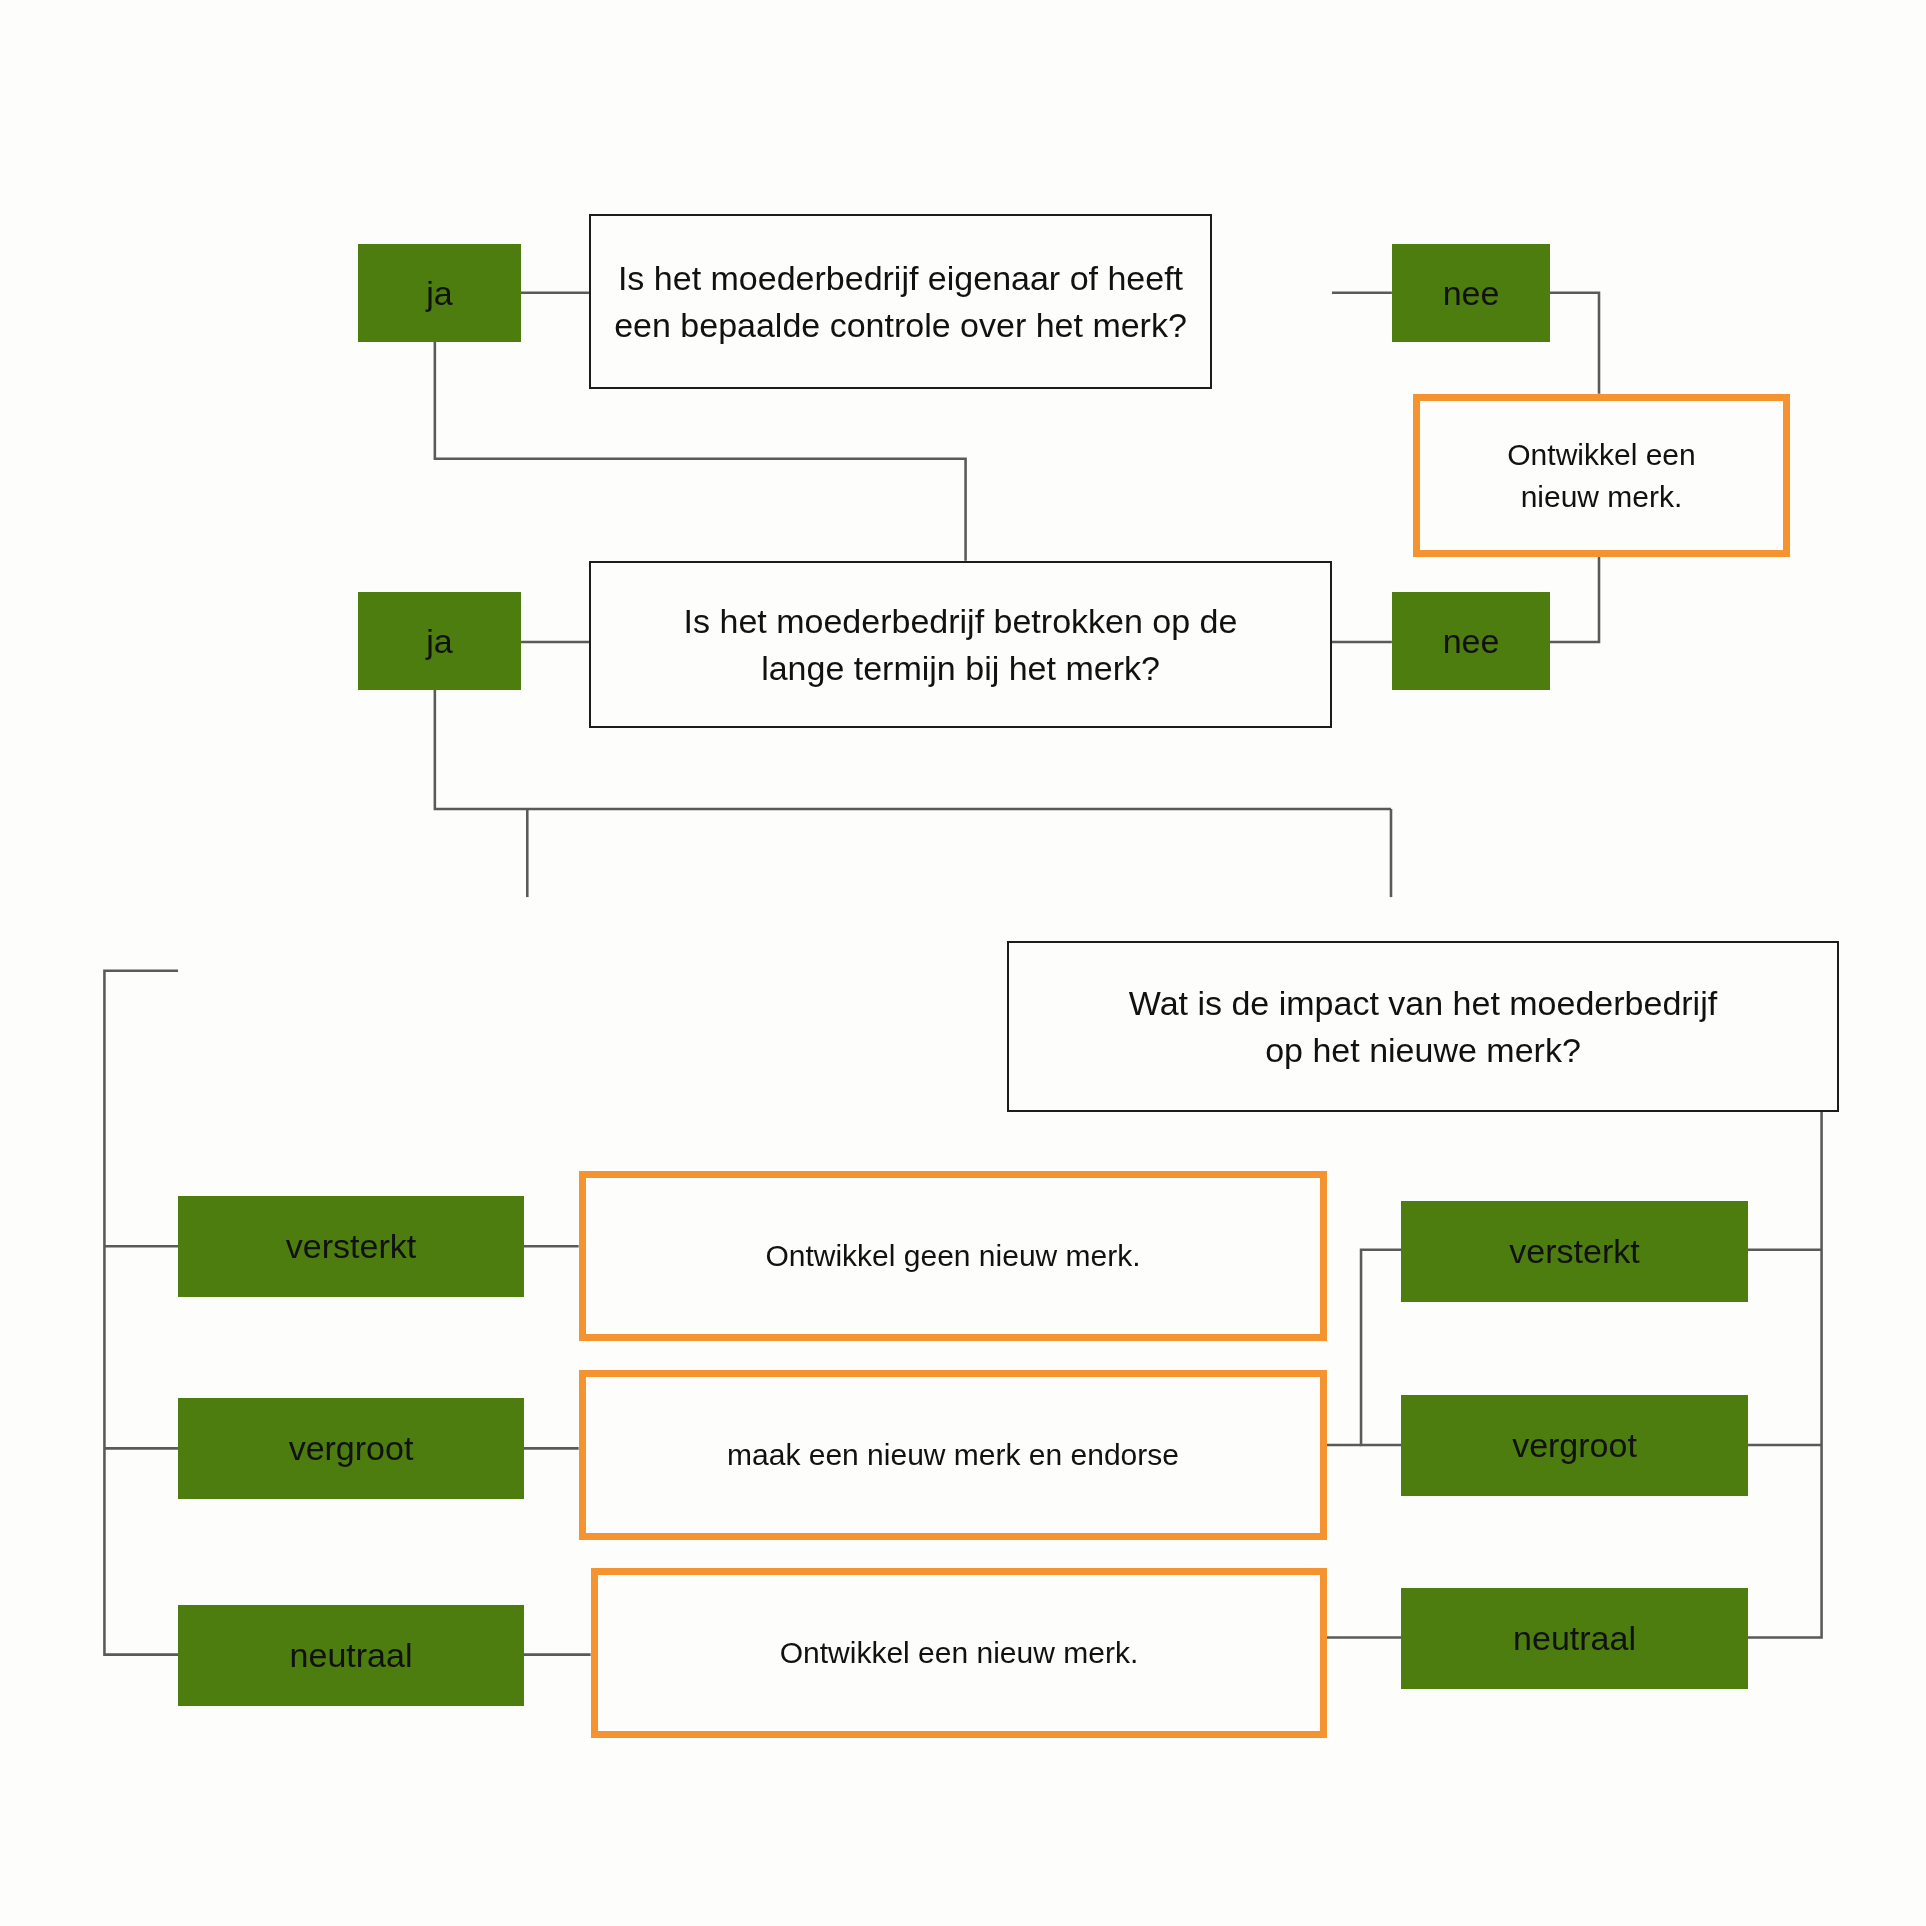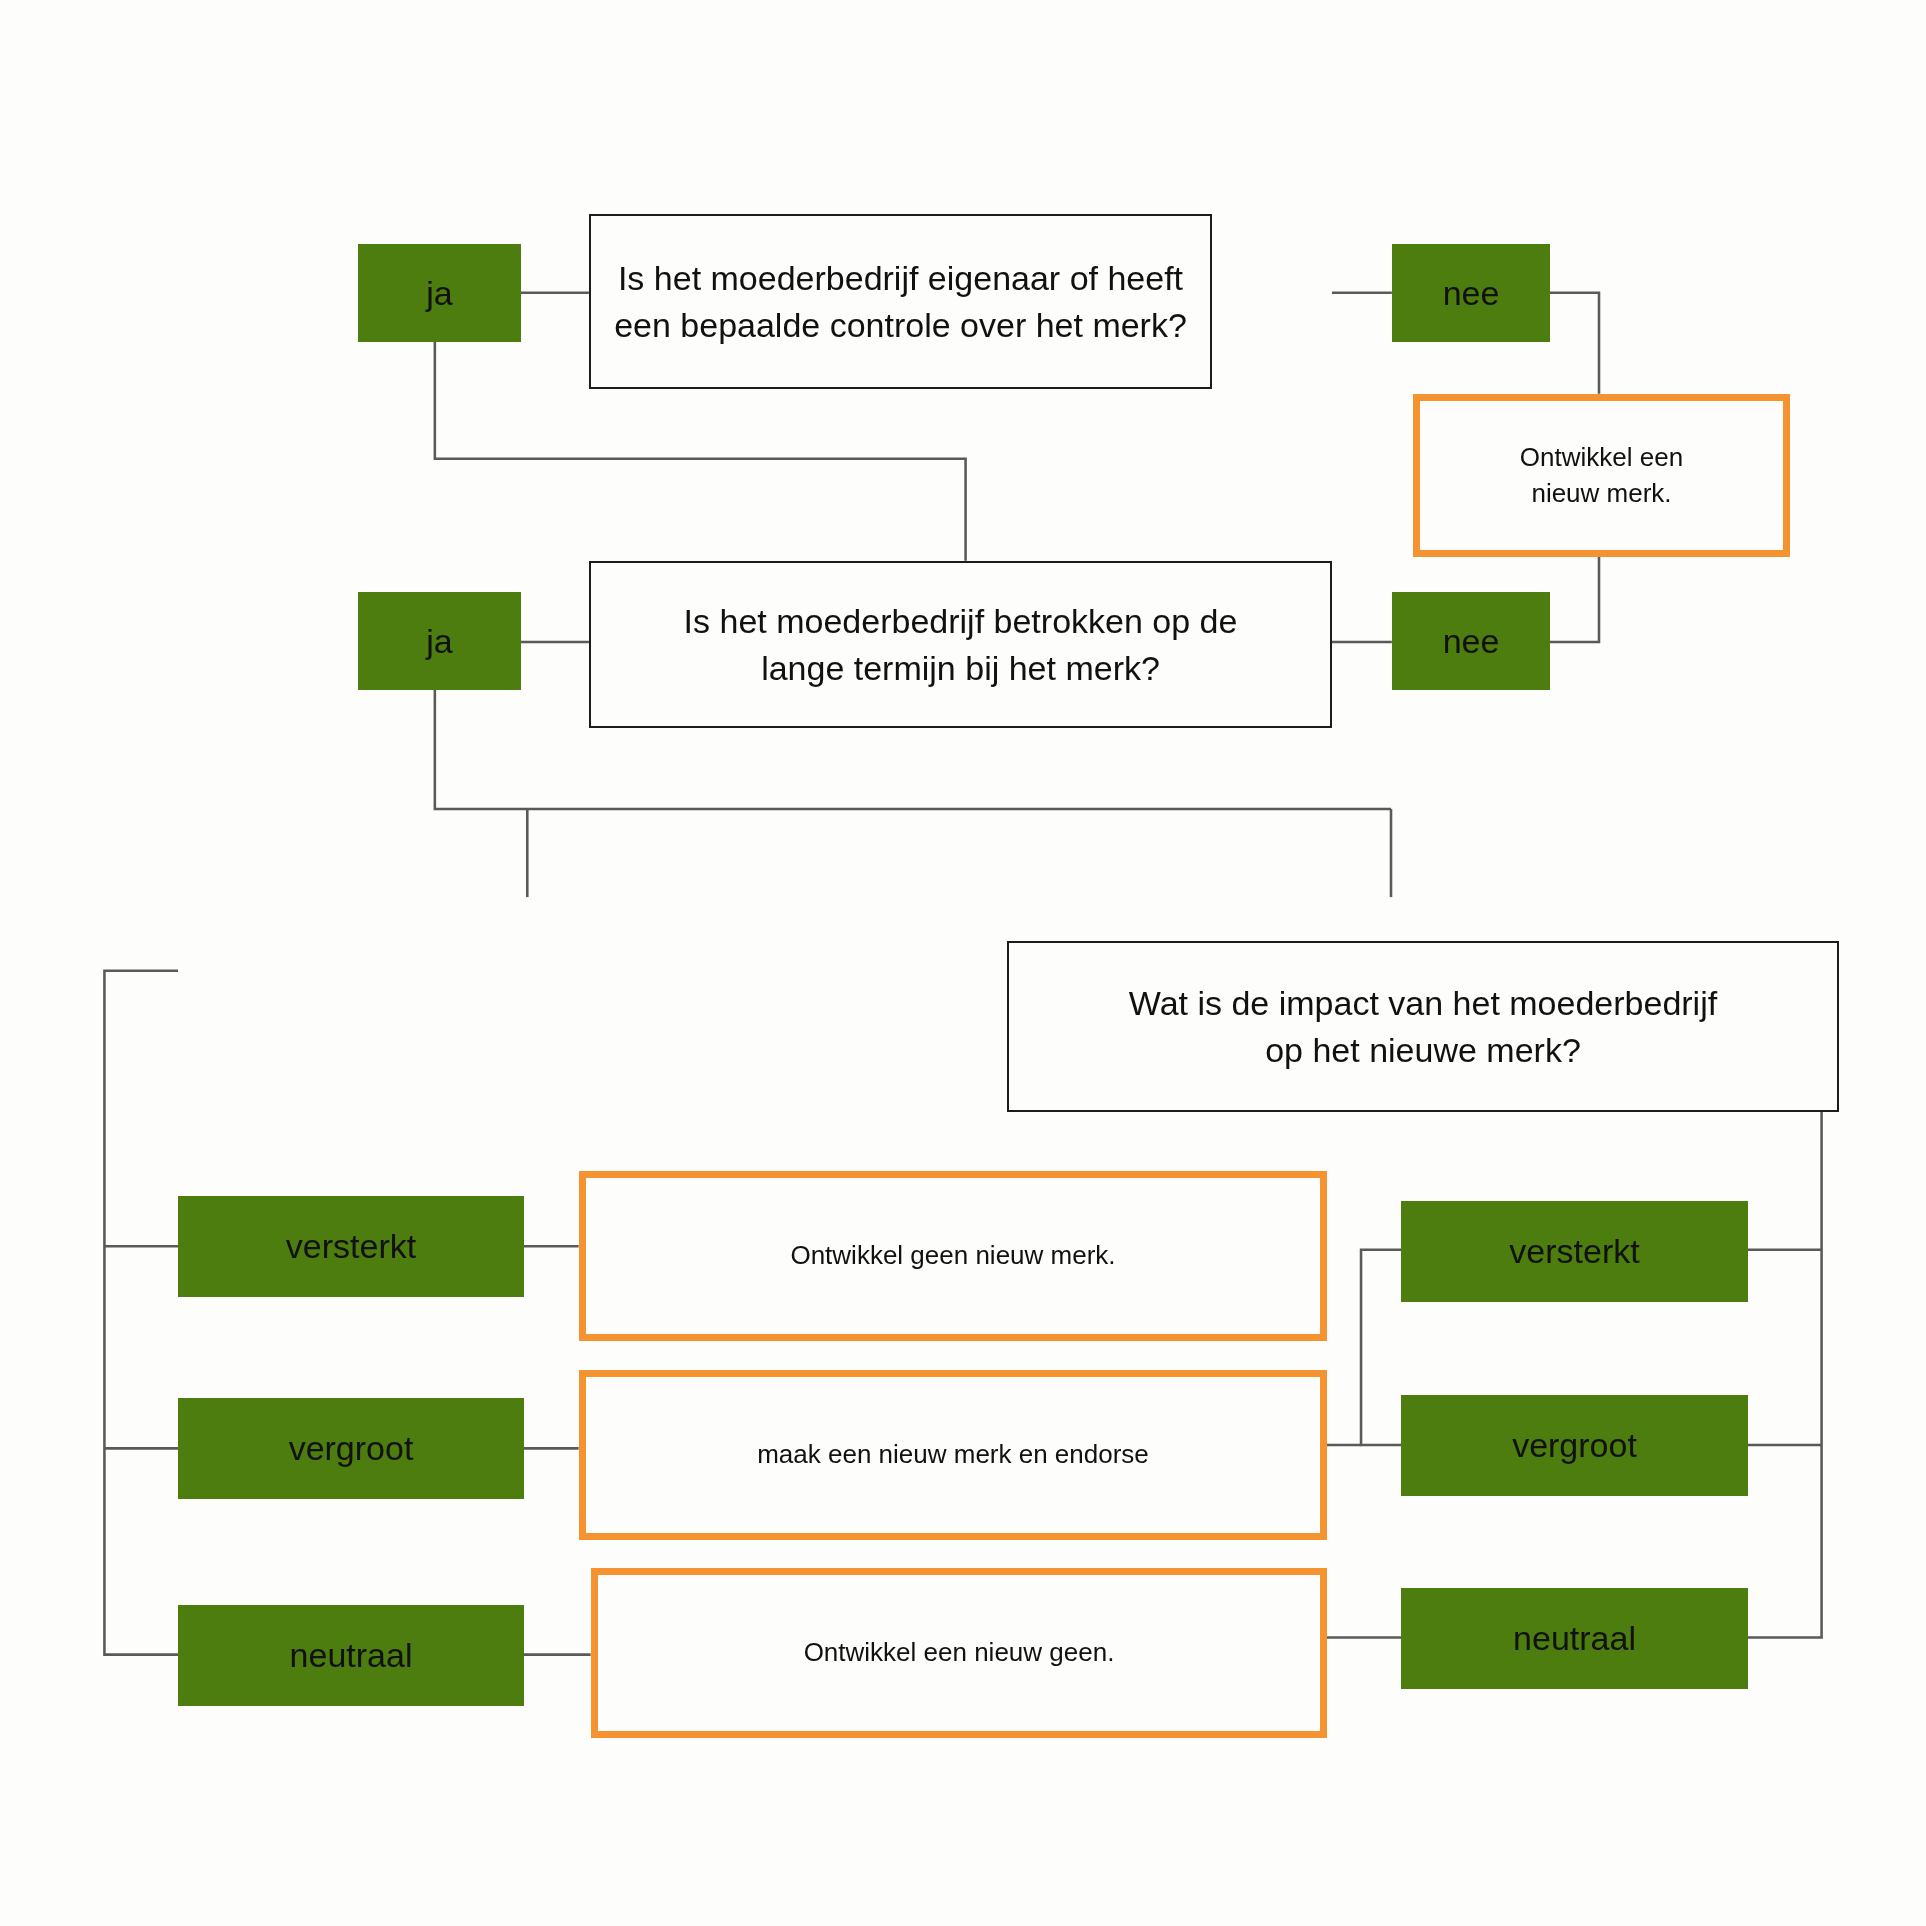--- a/index.html
+++ b/index.html
@@ -22,21 +22,21 @@
   }
   .chip{
     background:#4d7c0f;
     color:#111;
     font-size:34px;
     border:0;
   }
   .outcome{
     background:#fdfdfb;
     border:7.7px solid #f59331;
-    font-size:26px;
+    font-size:30px;
     color:#111;
     line-height:1.38;
     padding:8.6px 20.5px;
   }
   svg#wires{position:absolute;left:0;top:0;width:1926px;height:1926px;z-index:1;}
   svg#wires line, svg#wires polyline, svg#wires path{
     stroke:#5a5a5a;stroke-width:3;fill:none;
   }
 </style>
 </head>
@@ -128,21 +128,21 @@
     <span>neutraal</span>
   </div>
 
   <div class="node outcome" style="left:579px;top:1171px;width:748px;height:170px;justify-content:center;">
     <span>Ontwikkel geen nieuw merk.</span>
   </div>
   <div class="node outcome" style="left:579px;top:1370px;width:748px;height:170px;">
     <span>maak een nieuw merk en endorse</span>
   </div>
   <div class="node outcome" style="left:591px;top:1568px;width:736px;height:170px;">
-    <span>Ontwikkel een nieuw geen.</span>
+    <span>Ontwikkel een nieuw merk.</span>
   </div>
 
   <div class="node chip" style="left:1401px;top:1201px;width:347px;height:101px;">
     <span>versterkt</span>
   </div>
   <div class="node chip" style="left:1401px;top:1395px;width:347px;height:101px;">
     <span>vergroot</span>
   </div>
   <div class="node chip" style="left:1401px;top:1588px;width:347px;height:101px;">
     <span>neutraal</span>

